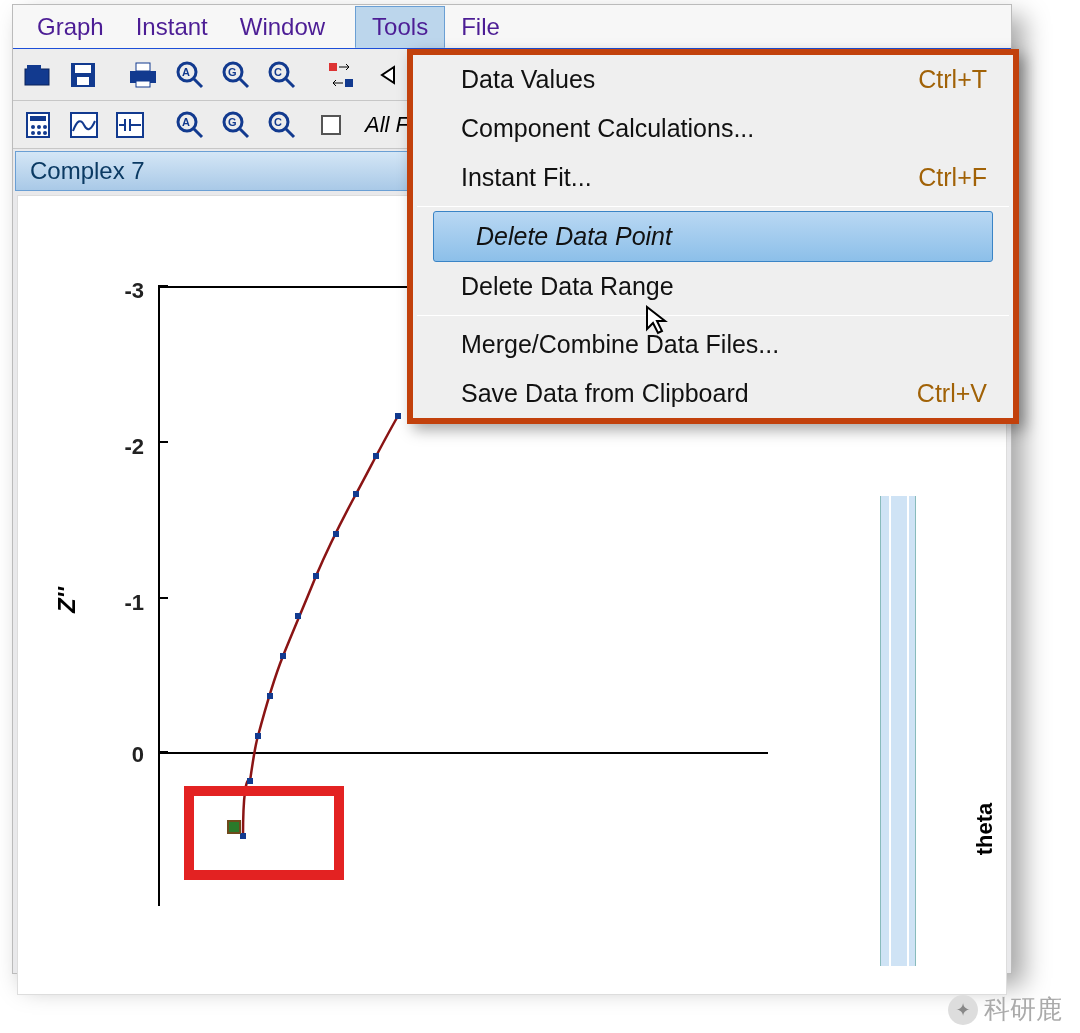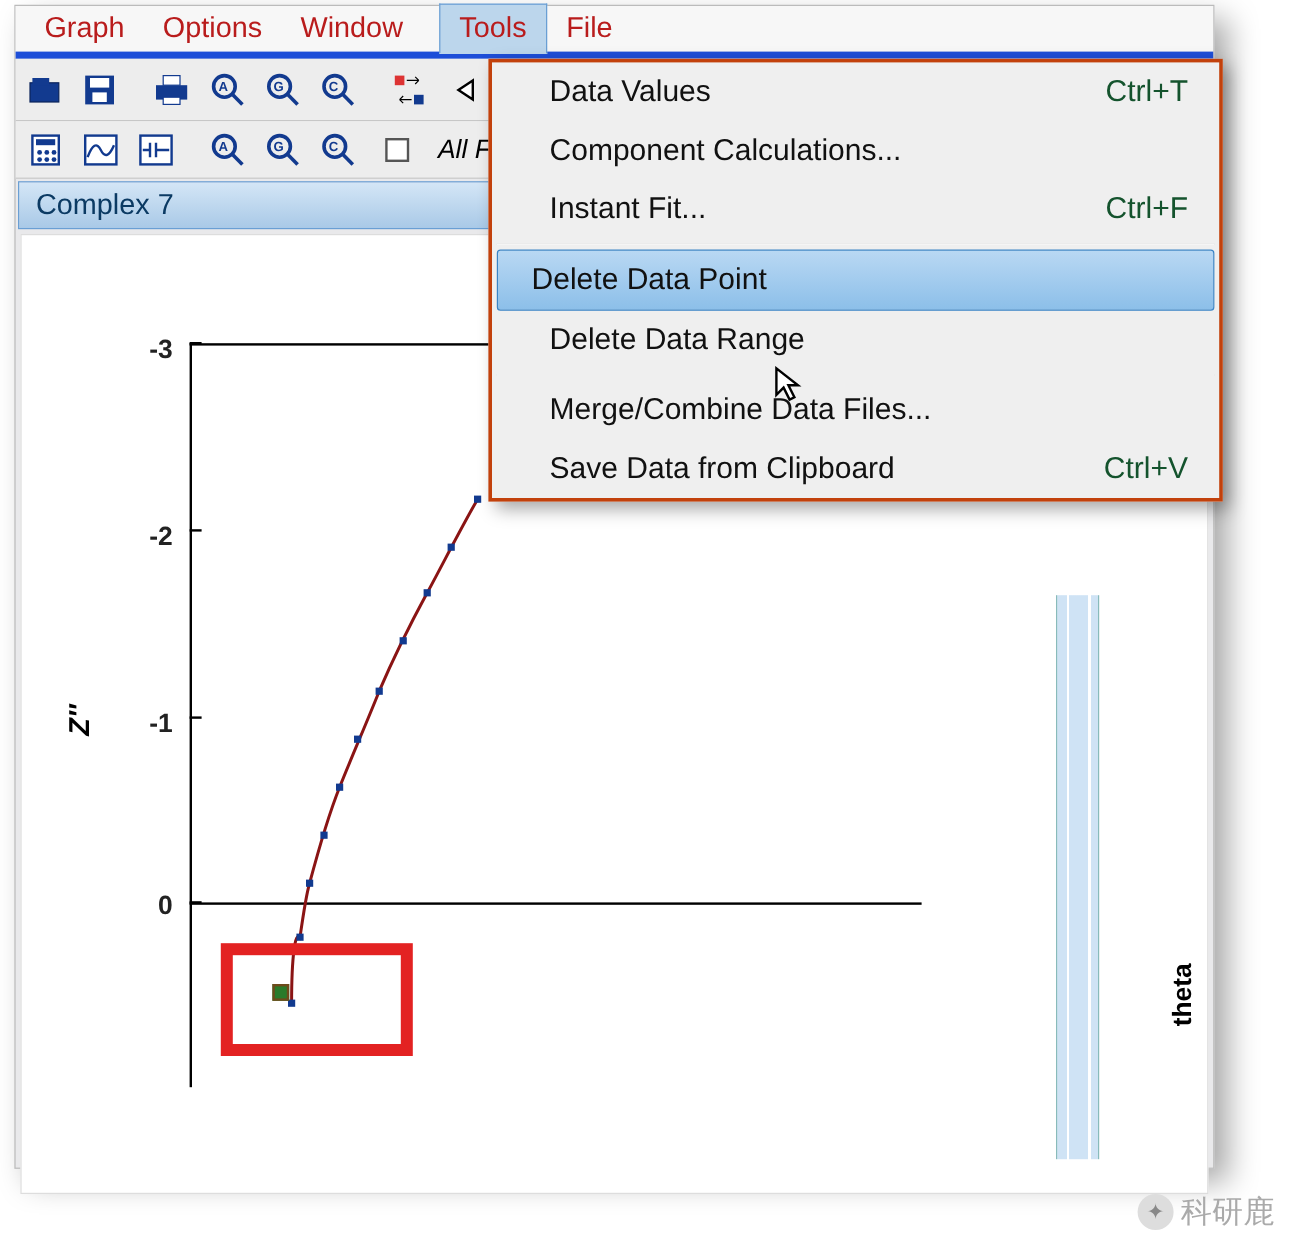--- a/index.html
+++ b/index.html
@@ -20,24 +20,24 @@
     height: 970px;
     background: #e9e9eb;
     border: 1px solid #bbb;
     box-shadow: 12px 12px 24px rgba(0,0,0,0.35);
   }
   .menubar {
     display: flex;
     align-items: center;
     height: 44px;
     background: #f7f7f7;
-    border-bottom: 6px solid #1d4ed8;
+    border-bottom: 1px solid #1d4ed8;
     padding-left: 8px;
     font-size: 24px;
-    color: #b91c1c;
+    color: #4c1d95;
   }
   .menubar > div { padding: 6px 16px; cursor: default; }
   .menubar .active {
     background: #bcd6ec;
     border: 1px solid #6a9fd4;
     border-bottom: 1px solid #bcd6ec;
     position: relative;
     z-index: 5;
     margin-left: 14px;
   }
@@ -122,40 +122,40 @@
   .blue-bars {
     position:absolute; right:90px; top:300px; width:36px; height:470px;
     background: repeating-linear-gradient(90deg,#cfe3f5 0 8px,#fff 8px 10px,#cfe3f5 10px 18px);
     border-left:1px solid #8bb; border-right:1px solid #8bb;
   }
   
   .dropdown {
     position:absolute; left: 394px; top: 44px;
     width: 612px;
     background: #efefef;
-    border: 3px solid #c2410c;
+    border: 6px solid #c2410c;
     box-shadow: 6px 6px 14px rgba(0,0,0,0.35);
     z-index: 20;
   }
   .dropdown .item {
     display:flex; justify-content: space-between; align-items: center;
     padding: 10px 26px 10px 48px;
     font-size: 25px; color: #111;
   }
   .dropdown .sep {
     height: 1px; margin: 4px 4px; background: #c5c5c5;
     border-bottom: 1px solid #fff;
   }
   .dropdown .item.highlight {
     background: linear-gradient(#b9d8f3,#8cbfe9);
     border: 1px solid #3a84c6;
     border-radius: 3px;
-    margin: 0 4px; padding-left: 28px;
-  }
-  .shortcut { color:#14532d; }
+    margin: 0 20px; padding-left: 42px; font-style: italic;
+  }
+  .shortcut { color:#a16207; }
   .cursor {
     position:absolute; left: 632px; top: 300px; z-index: 30;
     pointer-events:none;
   }
   .watermark {
     position:absolute; right: 18px; bottom: 6px;
     font-size: 26px; color: #aaa;
     display:flex; align-items:center; gap:6px;
     z-index: 50;
   }
@@ -165,21 +165,21 @@
     font-size: 18px; color: #888;
   }
 </style>
 </head>
 <body>
 
 <div class="app-window">
 
   <div class="menubar">
     <div>Graph</div>
-    <div>Options</div>
+    <div>Instant</div>
     <div>Window</div>
     <div class="active">Tools</div>
     <div>File</div>
   </div>
 
   <div class="toolbar">
     <div class="tool-btn">
       <svg width="30" height="28">
           <rect x="2" y="8" width="24" height="16" fill="#123a8f" stroke="#0a235a"></rect>
           <rect x="4" y="4" width="14" height="6" fill="#123a8f"></rect>

